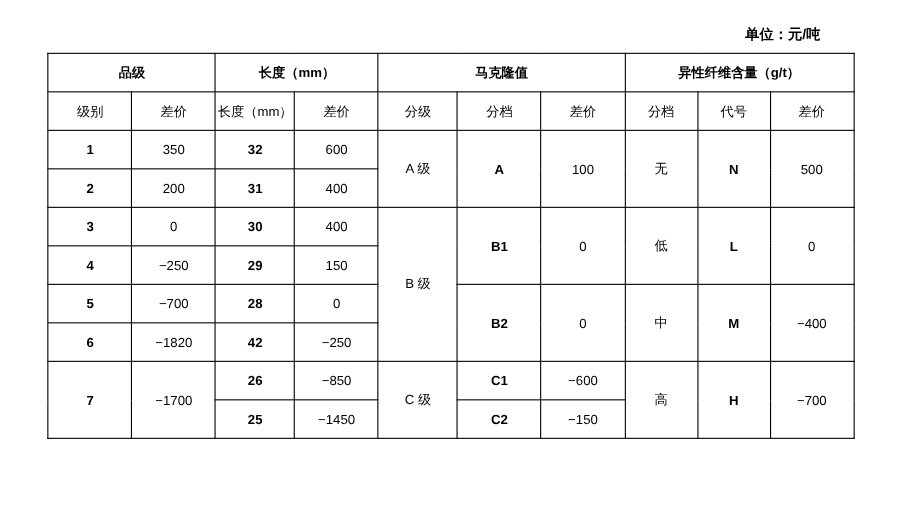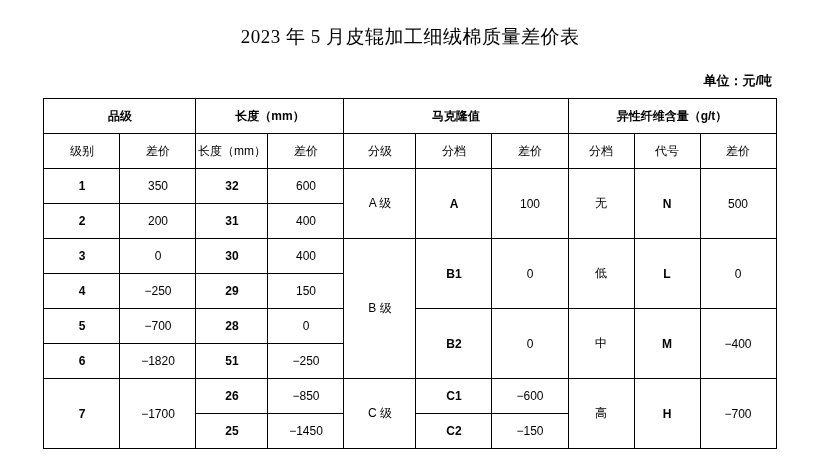--- a/index.html
+++ b/index.html
@@ -26,21 +26,21 @@
     font-family: "Liberation Serif", serif;
     font-weight: normal;
     margin: 0;
     padding-top: 24px;
     letter-spacing: 0.5px;
   }
   .unit-line {
     text-align: right;
     font-size: 13px;
     font-weight: bold;
-    padding-right: 48px;
+    padding-right: 74px;
     padding-top: 22px;
     font-family: "Liberation Sans", sans-serif;
   }
   table.price-table {
     border-collapse: collapse;
     margin: 8px auto 0 auto;
     width: 720px;
     table-layout: fixed;
   }
   table.price-table td {
@@ -68,21 +68,20 @@
   td.n {
     font-weight: normal;
     margin-top: 32px;
   }
 </style>
 </head>
 <body>
 
 <div class="page">
 
-  <div class="doc-title">2023 年 5 月皮辊加工细绒棉质量差价表</div>
 
   <div class="unit-line">单位：元/吨</div>
 
   <table class="price-table">
     <colgroup>
       <col style="width:76px">
       <col style="width:76px">
       <col style="width:72px">
       <col style="width:76px">
       <col style="width:72px">
@@ -162,21 +161,21 @@
         <td class="b" rowspan="2">B2</td>
         <td class="n" rowspan="2">0</td>
         <td class="n" rowspan="2">中</td>
         <td class="b" rowspan="2">M</td>
         <td class="n" rowspan="2">−400</td>
       </tr>
 
       <tr>
         <td class="b">6</td>
         <td class="n">−1820</td>
-        <td class="b">51</td>
+        <td class="b">42</td>
         <td class="n">−250</td>
       </tr>
 
       <tr>
         <td class="b" rowspan="2">7</td>
         <td class="n" rowspan="2">−1700</td>
         <td class="b">26</td>
         <td class="n">−850</td>
         <td class="n" rowspan="2">C 级</td>
         <td class="b">C1</td>

